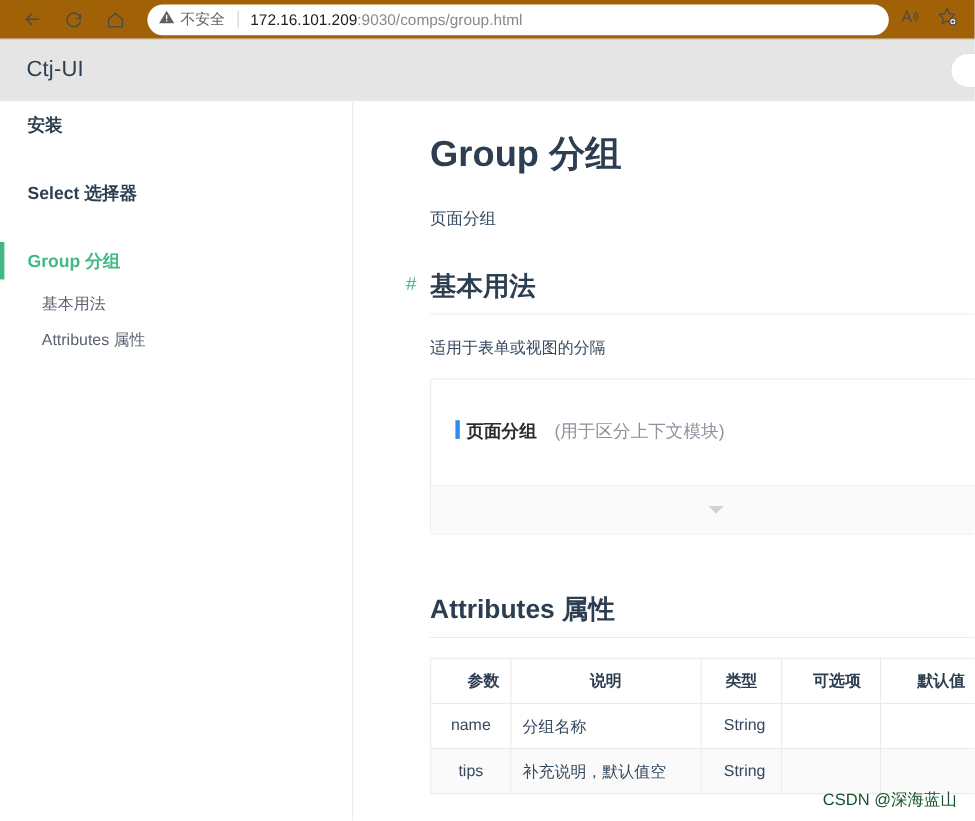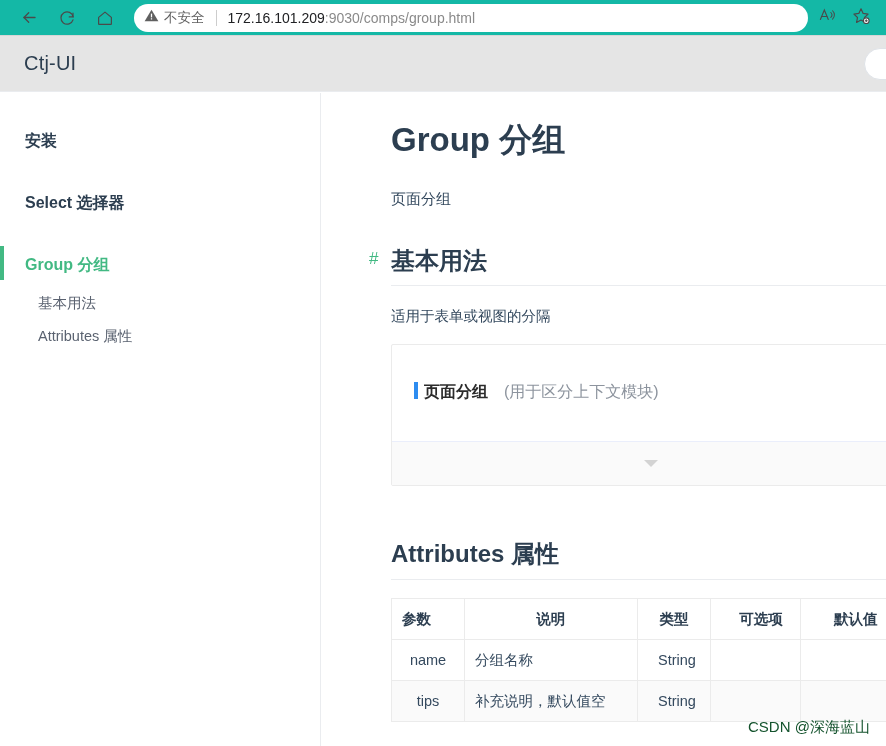--- a/index.html
+++ b/index.html
@@ -8,21 +8,21 @@
     width: 886px; height: 746px;
     overflow: hidden;
     background: #ffffff;
     font-family: "Liberation Sans", "DejaVu Sans", sans-serif;
   }
 
   
   #browser-chrome {
     position: absolute; top: 0; left: 0;
     width: 886px; height: 36px;
-    background: #14b8a6;
+    background: #a16207;
     border-bottom: 1px solid #d6d6d6;
     display: flex; align-items: center;
   }
   .nav-btn {
     width: 30px; height: 30px;
     margin-left: 8px;
     display: flex; align-items: center; justify-content: center;
     border-radius: 4px;
     color: #4a4a4a;
   }
@@ -100,21 +100,20 @@
     border-radius: 16px;
     background: #fff;
   }
 
   
   #sidebar {
     position: absolute; top: 93px; left: 0;
     width: 321px; height: 653px;
     background: #ffffff;
     border-right: 1px solid #eaecef;
-    padding-top: 26px;
     overflow: hidden;
   }
   .nav-top {
     position: relative;
     padding: 10px 0 10px 25px;
     font-size: 16px;
     font-weight: bold;
     color: #2c3e50;
     line-height: 1.5;
   }
@@ -244,21 +243,21 @@
     font-weight: normal;
     text-align: left;
     white-space: nowrap;
   }
   #attr-table th {
     font-weight: bold;
     text-align: center;
     color: #2c3e50;
   }
   #attr-table tr.alt td { background: #fafafa; }
-  #attr-table .c-param { width: 75px; text-align: left; }
+  #attr-table .c-param { width: 75px; text-align: right; }
   #attr-table .c-desc  { width: 175px; }
   #attr-table .c-type  { width: 75px; }
   #attr-table .c-opt   { width: 92px; padding-left: 20px; }
   #attr-table .c-def   { width: 115px; }
   #attr-table td.c-param { text-align: center; }
   #attr-table td.c-type { text-align: center; padding-left: 16px; }
 
   
   #watermark {
     position: absolute;

